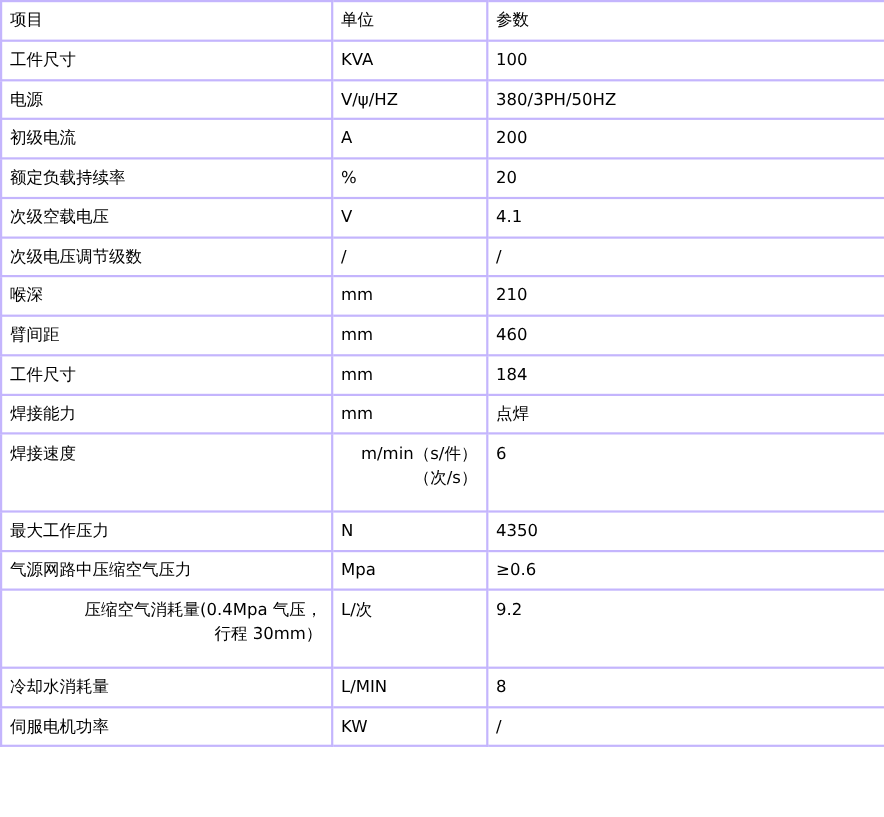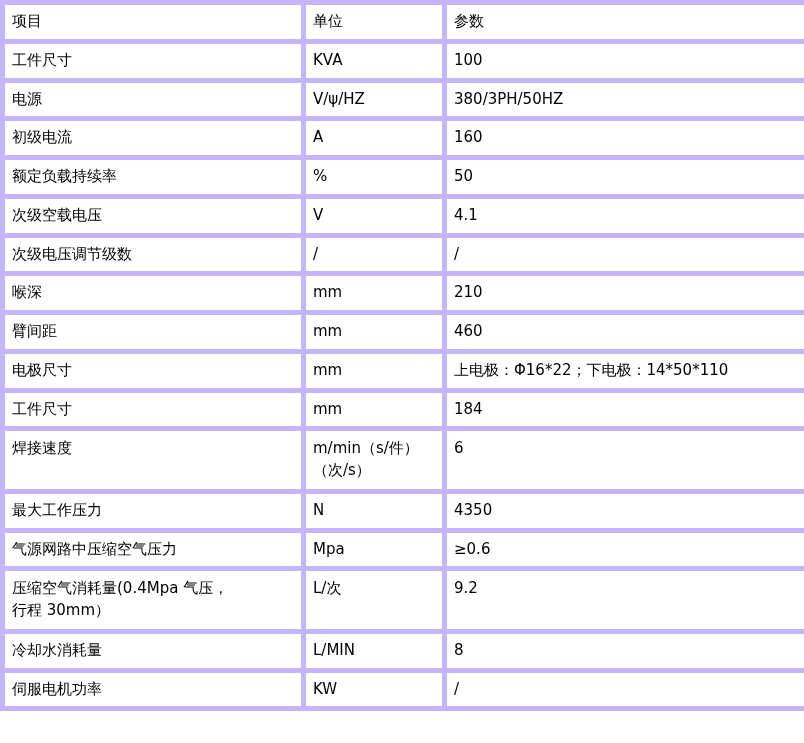--- a/index.html
+++ b/index.html
@@ -17,37 +17,38 @@
   .spec-table {
     border-collapse: collapse;
     width: 804px;
     table-layout: fixed;
   }
   .spec-table col.c-item  { width: 301px; }
   .spec-table col.c-unit  { width: 141px; }
   .spec-table col.c-value { width: 362px; }
 
   .spec-table td {
-    border: 5px solid #c4b5fd;
+    border: 2px solid #c4b5fd;
     padding: 6px 8px 6px 7px;
     font-size: 15px;
     line-height: 1.45;
     vertical-align: top;
     word-break: break-word;
   }
   .spec-table tr.tall td {
     padding-top: 7px;
-    padding-bottom: 7px;
+    padding-bottom: 18px;
   }
   .spec-table td.cell-item { }
   .spec-table td.cell-unit { }
   .spec-table td.cell-value { }
 
   .two-line {
     display: block;
+    text-align: right;
   }
   .two-line .ln {
     display: block;
   }
   sup.sup {
     font-size: 10px;
     vertical-align: super;
     line-height: 0;
     padding-left: 3px;
   }
@@ -76,27 +77,27 @@
 
     <tr>
       <td class="cell-item">电源</td>
       <td class="cell-unit">V/ψ/HZ</td>
       <td class="cell-value">380/3PH/50HZ</td>
     </tr>
 
     <tr>
       <td class="cell-item">初级电流</td>
       <td class="cell-unit">A</td>
-      <td class="cell-value">160</td>
+      <td class="cell-value">200</td>
     </tr>
 
     <tr>
       <td class="cell-item">额定负载持续率</td>
       <td class="cell-unit">%</td>
-      <td class="cell-value">50</td>
+      <td class="cell-value">20</td>
     </tr>
 
     <tr>
       <td class="cell-item">次级空载电压</td>
       <td class="cell-unit">V</td>
       <td class="cell-value">4.1</td>
     </tr>
 
     <tr>
       <td class="cell-item">次级电压调节级数</td>
@@ -110,32 +111,32 @@
       <td class="cell-value">210</td>
     </tr>
 
     <tr>
       <td class="cell-item">臂间距</td>
       <td class="cell-unit">mm</td>
       <td class="cell-value">460</td>
     </tr>
 
 
-    <tr>
-      <td class="cell-item">电极尺寸</td>
-      <td class="cell-unit">mm</td>
-      <td class="cell-value">上电极：Φ16*22；下电极：14*50*110</td>
-    </tr>
 
     <tr>
       <td class="cell-item">工件尺寸</td>
       <td class="cell-unit">mm</td>
       <td class="cell-value">184</td>
     </tr>
 
+    <tr>
+      <td class="cell-item">焊接能力</td>
+      <td class="cell-unit">mm</td>
+      <td class="cell-value">点焊</td>
+    </tr>
 
     <tr class="tall">
       <td class="cell-item">焊接速度</td>
       <td class="cell-unit">
         <span class="two-line">
           <span class="ln">m/min（s/件）</span>
           <span class="ln">（次/s）</span>
         </span>
       </td>
       <td class="cell-value">6</td>

